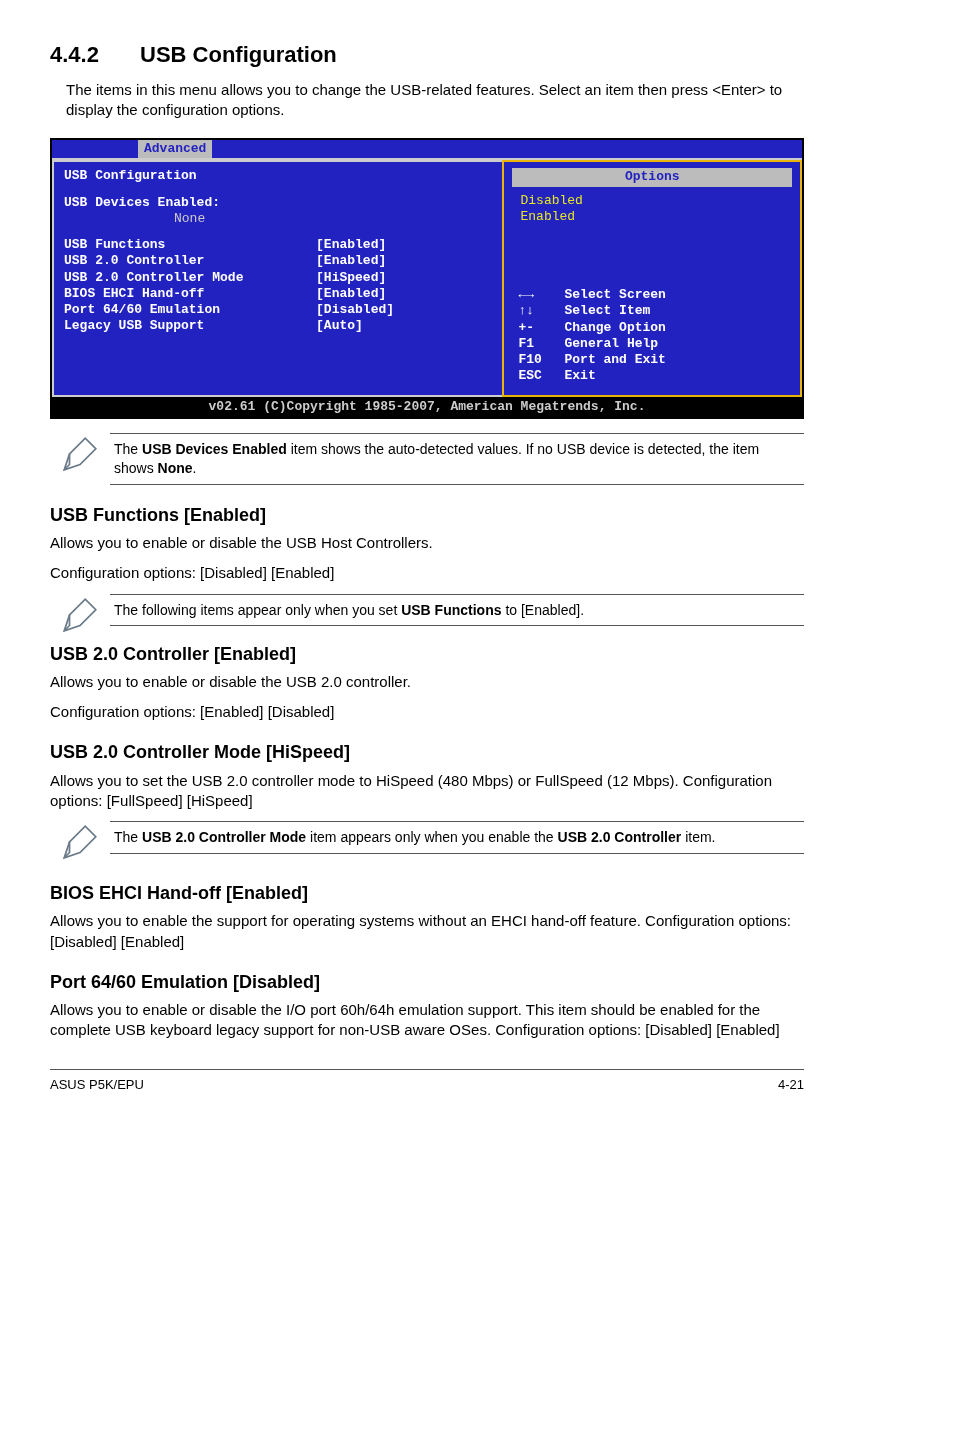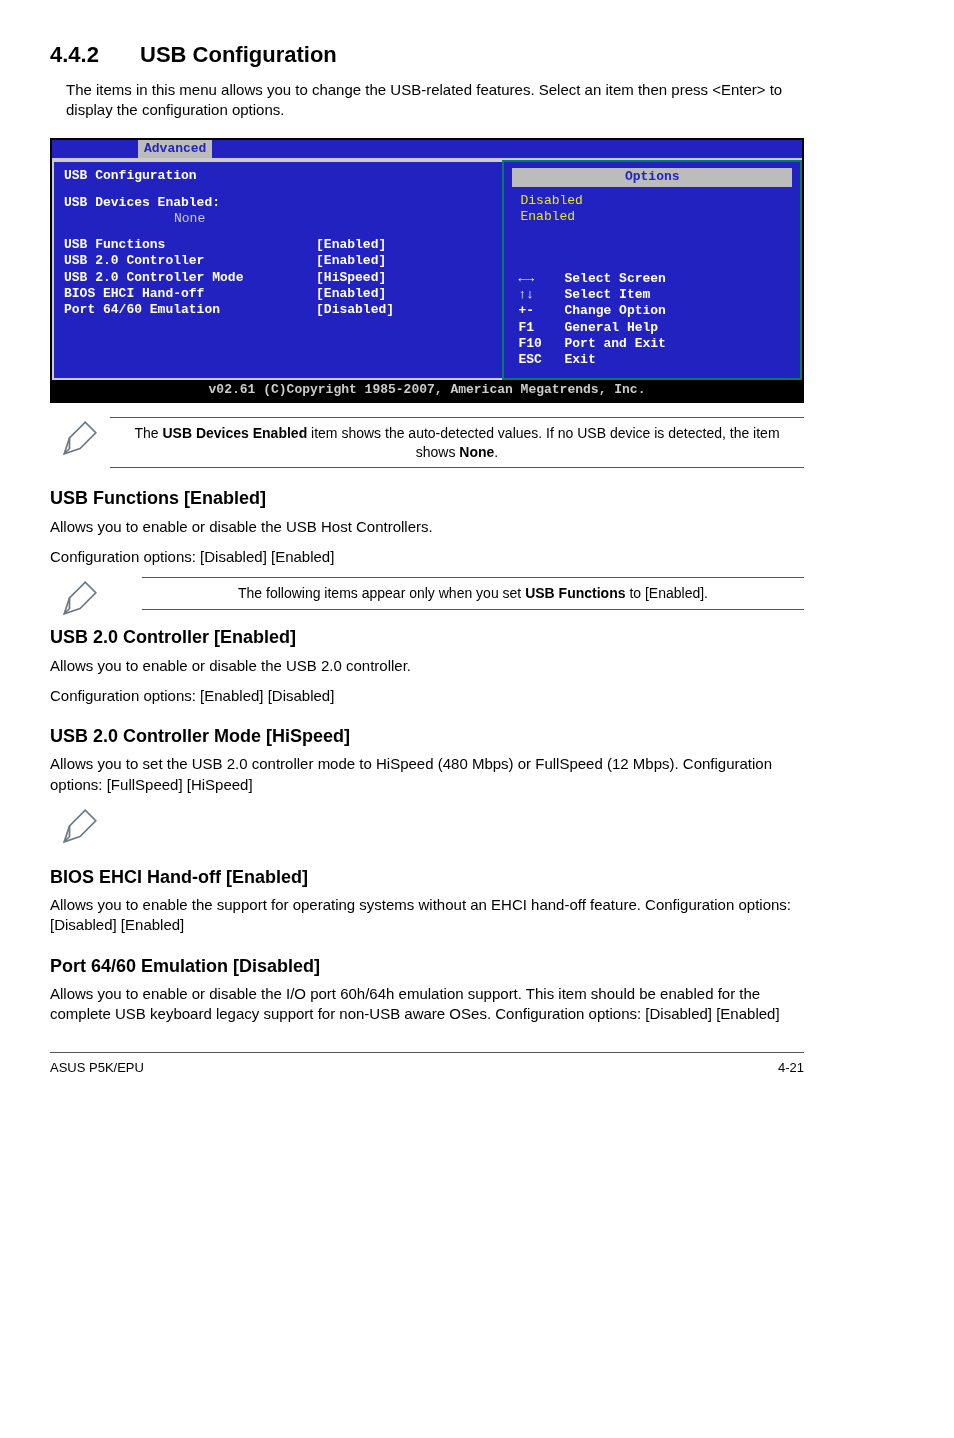--- a/index.html
+++ b/index.html
@@ -44,21 +44,21 @@
   }
   .bios-main { display: flex; border-top: 2px solid #ccc; }
   .bios-left {
     flex: 1.45;
     border: 2px solid #ccc;
     border-right: none;
     padding: 6px 10px 60px 10px;
   }
   .bios-right {
     flex: 1;
-    border: 2px solid #0f766e;
+    border: 2px solid #eab308;
     padding: 0;
     display: flex;
     flex-direction: column;
   }
   .bios-right-top { padding: 0 0 8px 0; }
   .bios-options-hdr {
     background: #bcbcbc;
     color: #2222c0;
     text-align: center;
     font-weight: bold;
@@ -78,23 +78,22 @@
     background: #000;
     color: #ccc;
     text-align: center;
     padding: 2px 0;
     font-weight: bold;
   }
   .note-block {
     display: flex;
     align-items: flex-start;
     margin: 14px 0 10px 0;
-    text-align: center;
-  }
-  .note-block.tight { margin-top: 6px; margin-bottom: 4px; gap: 32px; }
+  }
+  .note-block.tight { margin-top: 6px; margin-bottom: 4px; }
   .note-icon {
     width: 60px;
     flex-shrink: 0;
     display: flex;
     align-items: center;
     justify-content: center;
   }
   .note-icon svg { width: 42px; height: 42px; }
   .note-text {
     flex: 1;
@@ -150,20 +149,24 @@
           <div class="key">USB 2.0 Controller Mode</div>
           <div class="val">[HiSpeed]</div>
         </div>
       <div class="bios-row">
           <div class="key">BIOS EHCI Hand-off</div>
           <div class="val">[Enabled]</div>
         </div>
       <div class="bios-row">
           <div class="key">Port 64/60 Emulation</div>
           <div class="val">[Disabled]</div>
+        </div>
+      <div class="bios-row">
+          <div class="key">Legacy USB Support</div>
+          <div class="val">[Auto]</div>
         </div>
     </div>
     <div class="bios-right">
       <div class="bios-right-top">
         <div class="bios-options-hdr">Options</div>
         <div class="bios-en">Disabled</div>
         <div class="bios-en">Enabled</div>
       </div>
       <div class="bios-right-nav">
         <div class="nrow">
@@ -231,20 +234,23 @@
 <h3 class="sub">USB 2.0 Controller Mode [HiSpeed]</h3>
 <p class="body">Allows you to set the USB 2.0 controller mode to HiSpeed (480 Mbps) or FullSpeed (12 Mbps). Configuration options: [FullSpeed] [HiSpeed]</p>
 
 <div class="note-block tight">
   <div class="note-icon">
     <svg viewBox="0 0 48 48">
         <path d="M6 42 L12 24 L30 6 L42 18 L24 36 Z" fill="none" stroke="#6a7a88" stroke-width="2"></path>
         <path d="M6 42 L12 36 L12 24" fill="none" stroke="#6a7a88" stroke-width="2"></path>
       </svg>
   </div>
+  <div class="note-text">
+    <span>The </span><b>USB 2.0 Controller Mode</b><span> item appears only when you enable the </span><b>USB 2.0 Controller</b><span> item.</span>
+  </div>
 </div>
 
 <h3 class="sub">BIOS EHCI Hand-off [Enabled]</h3>
 <p class="body">Allows you to enable the support for operating systems without an EHCI hand-off feature. Configuration options: [Disabled] [Enabled]</p>
 
 <h3 class="sub">Port 64/60 Emulation [Disabled]</h3>
 <p class="body">Allows you to enable or disable the I/O port 60h/64h emulation support. This item should be enabled for the complete USB keyboard legacy support for non-USB aware OSes. Configuration options: [Disabled] [Enabled]</p>
 
 <div class="footer-row">
   <span>ASUS P5K/EPU</span>

